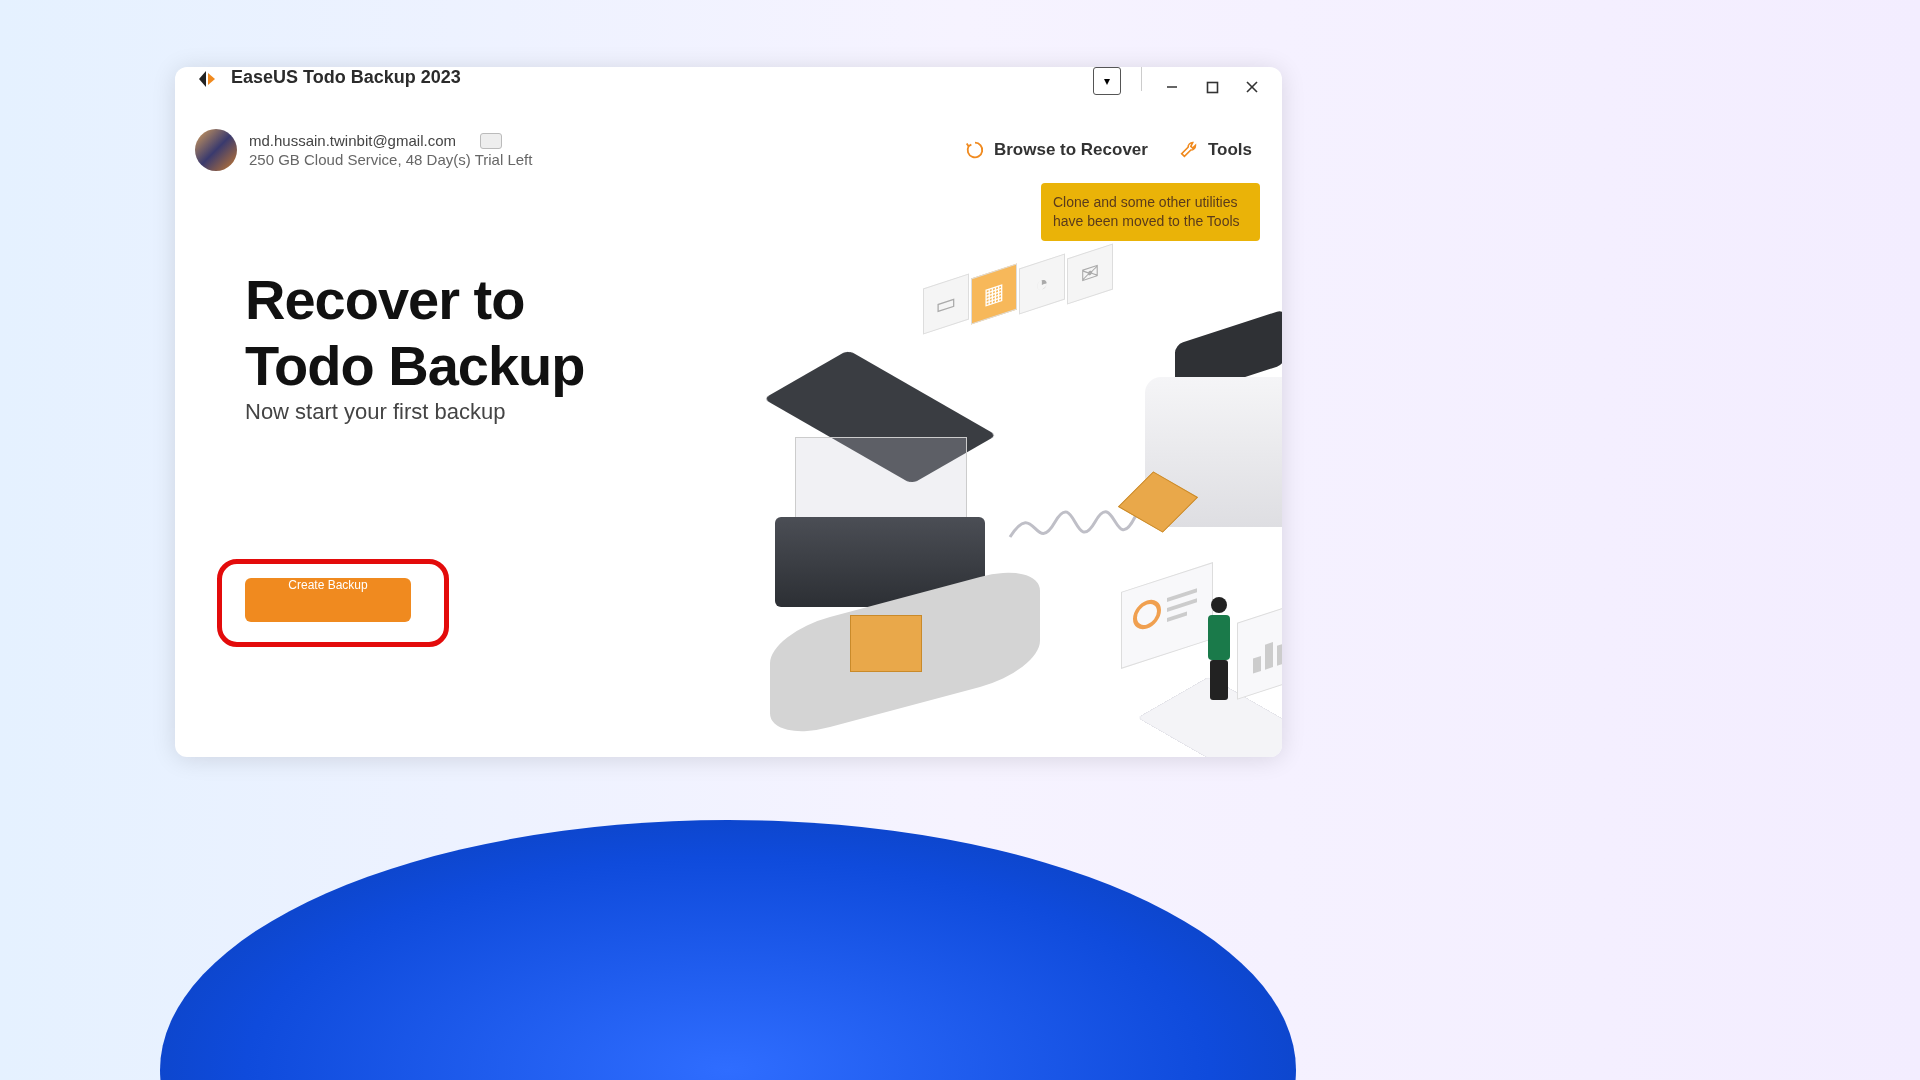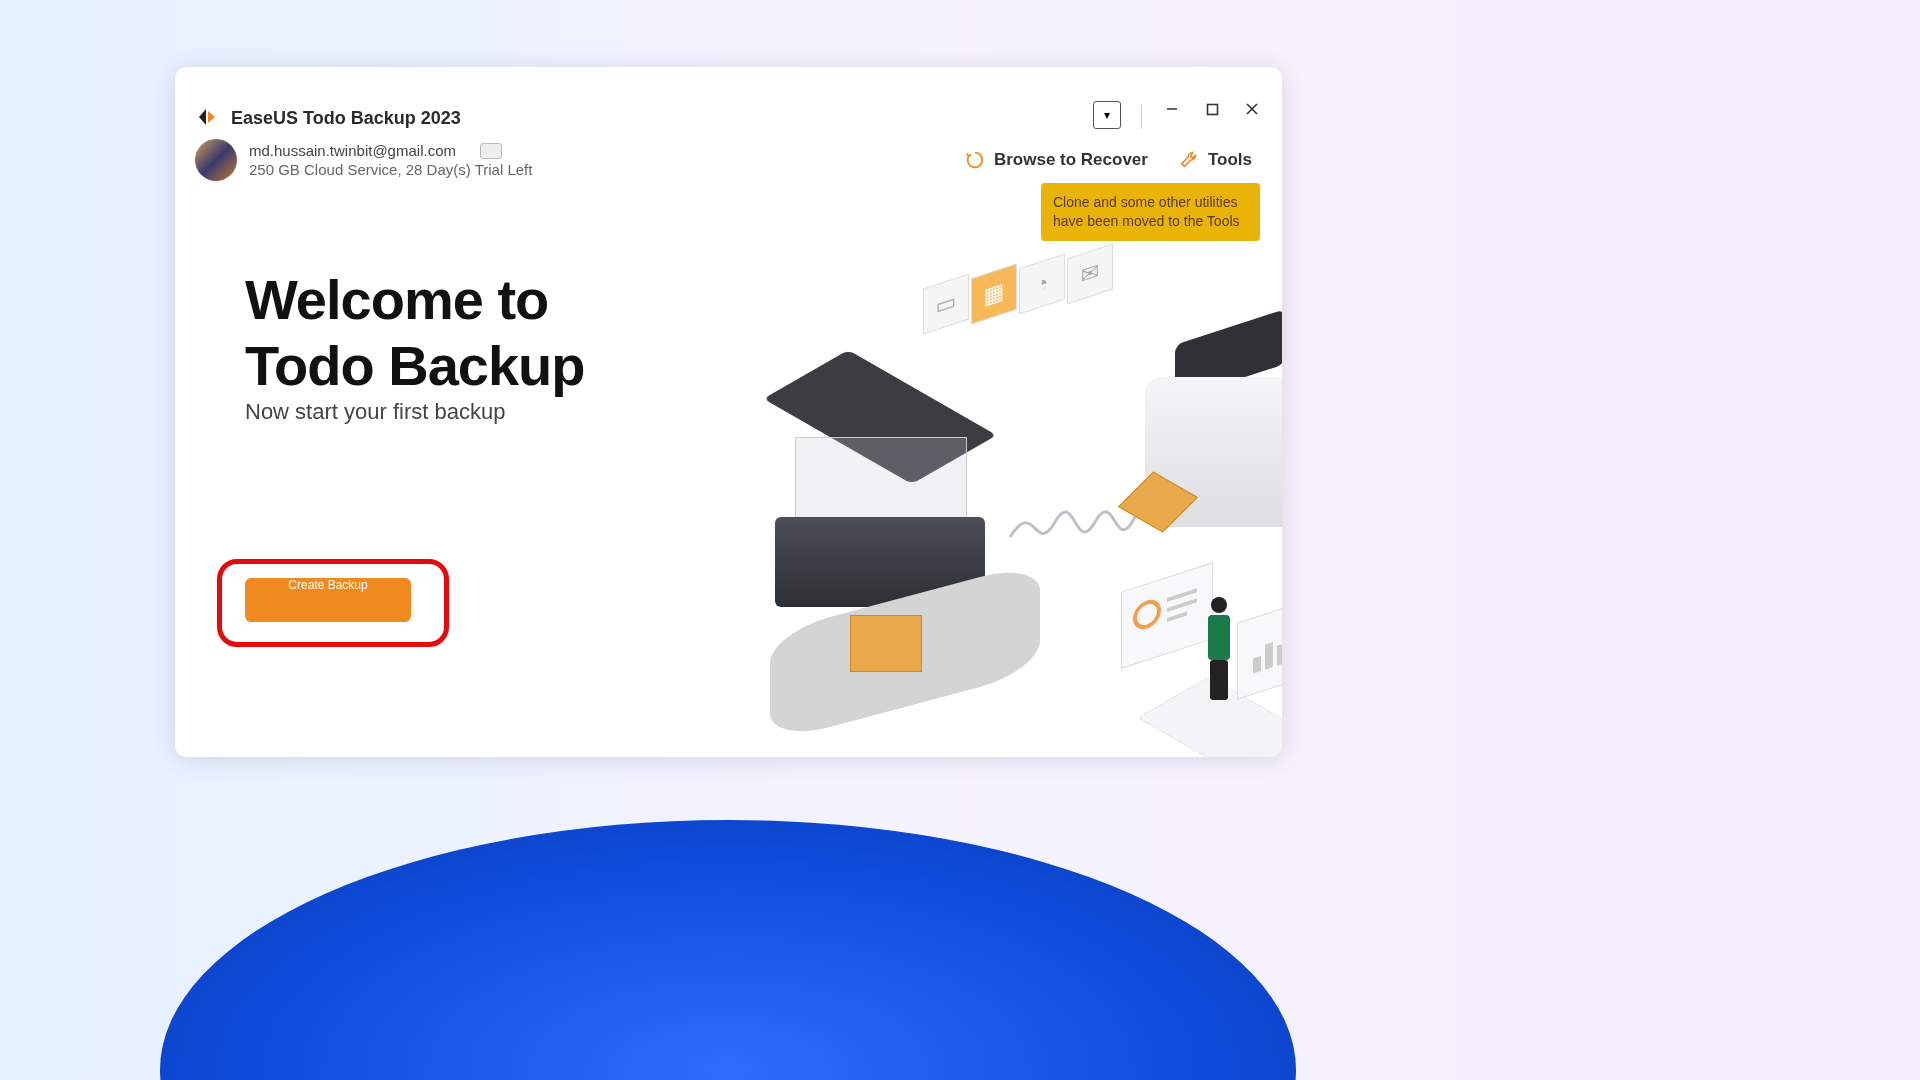--- a/index.html
+++ b/index.html
@@ -4,21 +4,21 @@
 <style>
   html,body{margin:0;padding:0;width:1920px;height:1080px;font-family:"Segoe UI",Arial,sans-serif;overflow:hidden}
   body{position:relative}
   
   .page-bg{position:absolute;inset:0;background:linear-gradient(90deg,#e5f1ff 0%,#f6f3ff 50%,#f3edff 100%)}
   
   .desktop-arc{position:absolute;left:160px;width:1136px;height:500px;bottom:-240px;border-radius:50%;background:radial-gradient(ellipse at center,#2f6dff 0%,#0f4bdc 60%,#083aa8 100%)}
   
   .window{position:absolute;left:175px;top:67px;width:1107px;height:690px;background:#fff;border-radius:12px;box-shadow:0 2px 25px rgba(0,0,0,.12);overflow:hidden}
   
-  .titlebar{display:flex;align-items:flex-end;height:52px;padding:10px 10px 0 20px}
+  .titlebar{display:flex;align-items:flex-start;height:52px;padding:0 10px 0 20px}
   .app-logo{width:24px;height:24px;display:flex;align-items:center;justify-content:center;margin-right:12px}
   .app-title{font-size:18px;font-weight:600;color:#2b2b2b;flex:0 0 auto}
   .title-spacer{flex:1}
   .dropdown-btn{width:26px;height:26px;border:1px solid #555;border-radius:3px;display:flex;align-items:center;justify-content:center;margin-right:10px;cursor:pointer}
   .title-divider{width:1px;height:24px;background:#ccc;margin:0 10px}
   .winbtn{width:40px;height:40px;display:flex;align-items:center;justify-content:center;cursor:pointer;color:#333;font-size:16px}
   
   .user-row{display:flex;align-items:center;padding:10px 30px 0 20px}
   .avatar{width:42px;height:42px;border-radius:50%;background:linear-gradient(135deg,#d8a05a 0%,#3a3a6e 50%,#c97b2e 100%);margin-right:12px;flex:0 0 auto}
   .user-text{display:flex;flex-direction:column;gap:2px}
@@ -100,21 +100,21 @@
     </span>
   </div>
 
   <div class="user-row">
     <div class="avatar"></div>
     <div class="user-text">
       <div class="user-email-row">
         <span class="user-email">md.hussain.twinbit@gmail.com</span>
         <span class="chat-badge"></span>
       </div>
-      <span class="user-sub">250 GB Cloud Service, 28 Day(s) Trial Left</span>
+      <span class="user-sub">250 GB Cloud Service, 48 Day(s) Trial Left</span>
     </div>
     <span class="user-spacer"></span>
     <div class="link-btn">
       <span class="ic">
         <svg viewBox="0 0 24 24" width="22" height="22">
             <path d="M12 4 a8 8 0 1 1 -7 4" fill="none" stroke="#f08a1f" stroke-width="2"></path>
             <path d="M3 5 L5 8 L8 6" fill="none" stroke="#f08a1f" stroke-width="2"></path>
           </svg>
       </span>
       <span>Browse to Recover</span>
@@ -128,21 +128,21 @@
       <span>Tools</span>
     </div>
   </div>
 
   <div class="tooltip">
     <span>Clone and some other utilities have been moved to the Tools</span>
   </div>
 
   <div class="hero">
     <div class="hero-title">
-      <div>Welcome to</div>
+      <div>Recover to</div>
       <div>Todo Backup</div>
     </div>
     <div class="hero-sub">Now start your first backup</div>
   </div>
 
   <div class="create-btn">
     <span>Create Backup</span>
   </div>
   <div class="highlight-ring"></div>
 

